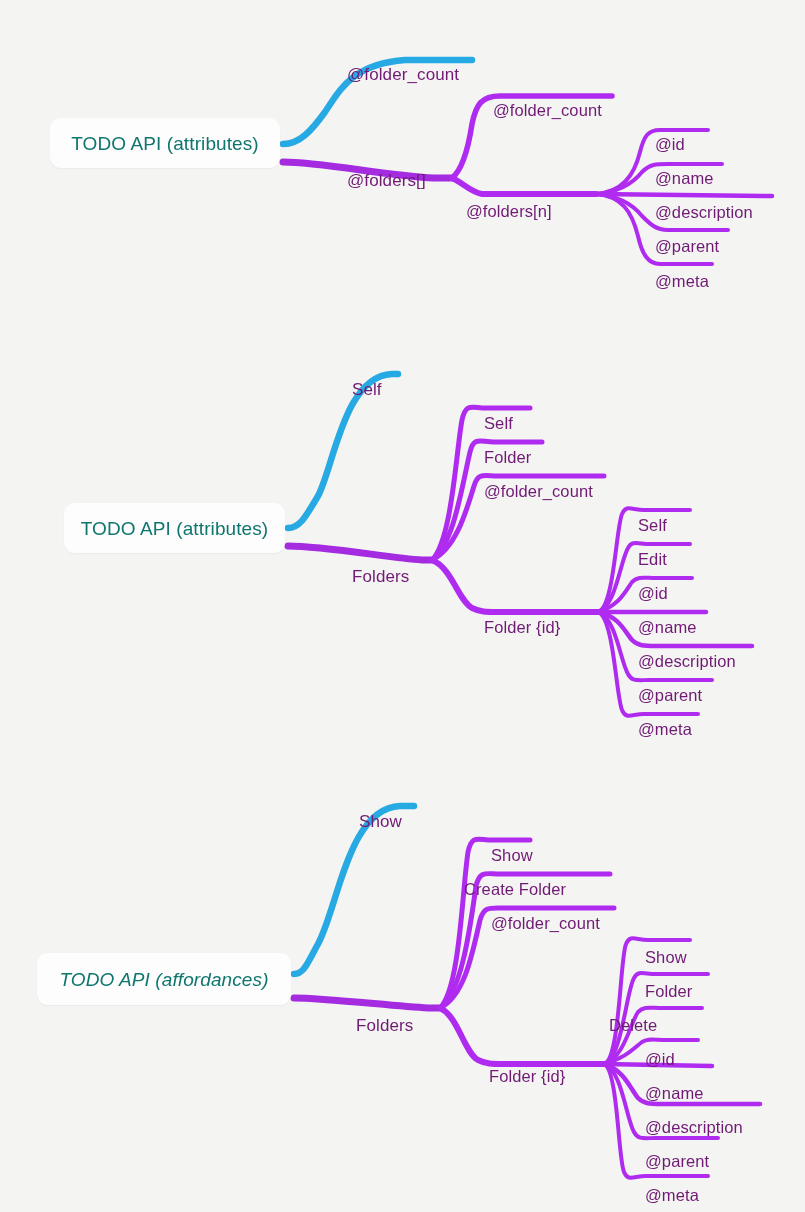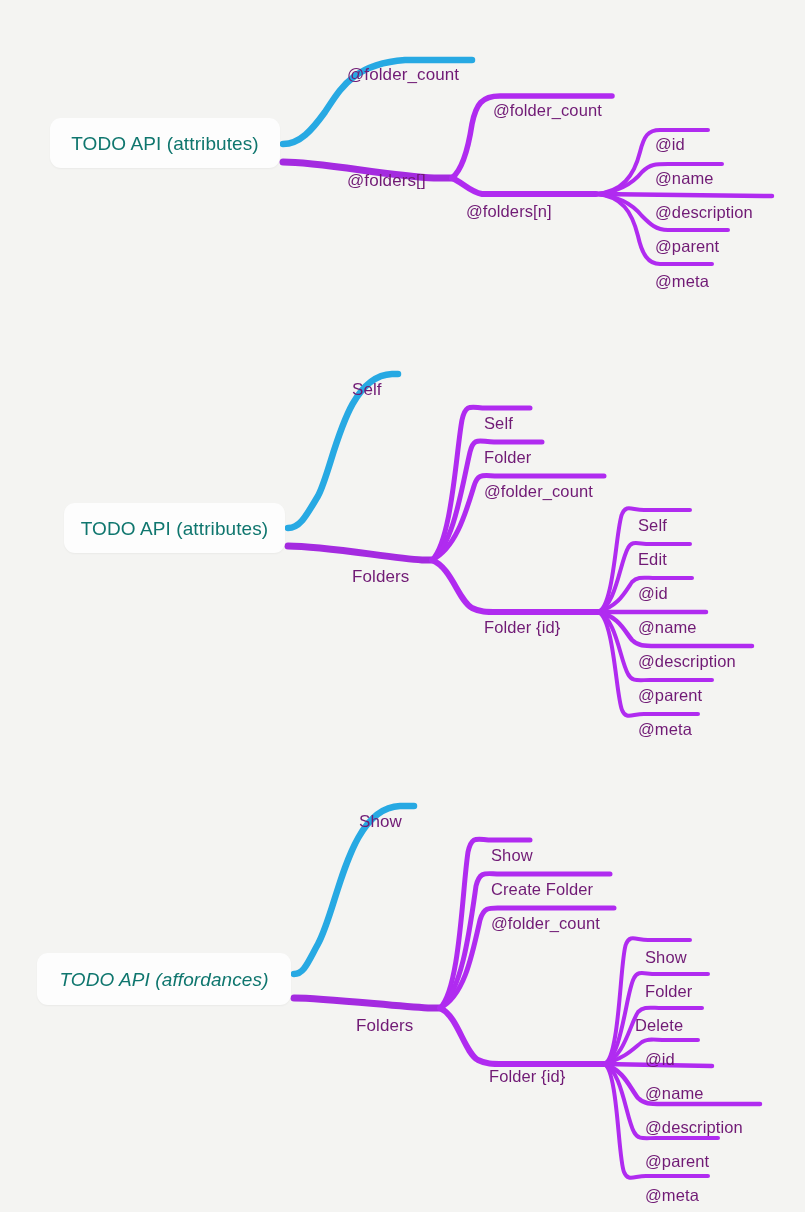--- a/index.html
+++ b/index.html
@@ -129,25 +129,25 @@
       <div class="edge-label" style="left: 638px; top: 590px;">@name</div>
       <div class="edge-label" style="left: 638px; top: 624px;">@description</div>
       <div class="edge-label" style="left: 638px; top: 658px;">@parent</div>
       <div class="edge-label" style="left: 638px; top: 692px;">@meta</div>
       <div class="root-node" style="left: 37px; top: 953px; width: 254px; height: 52px; font-style: italic;">
         <span class="root-label">TODO API (affordances)</span>
       </div>
       <div class="edge-label lvl1" style="left: 359px; top: 784px;">Show</div>
       <div class="edge-label lvl1" style="left: 356px; top: 988px;">Folders</div>
       <div class="edge-label" style="left: 491px; top: 818px;">Show</div>
-      <div class="edge-label" style="left: 491px; top: 852px;">Create Folder</div>
+      <div class="edge-label" style="left: 464px; top: 852px;">Create Folder</div>
       <div class="edge-label" style="left: 491px; top: 886px;">@folder_count</div>
       <div class="edge-label" style="left: 489px; top: 1039px;">Folder {id}</div>
       <div class="edge-label" style="left: 645px; top: 920px;">Show</div>
       <div class="edge-label" style="left: 645px; top: 954px;">Folder</div>
-      <div class="edge-label" style="left: 635px; top: 988px;">Delete</div>
+      <div class="edge-label" style="left: 609px; top: 988px;">Delete</div>
       <div class="edge-label" style="left: 645px; top: 1022px;">@id</div>
       <div class="edge-label" style="left: 645px; top: 1056px;">@name</div>
       <div class="edge-label" style="left: 645px; top: 1090px;">@description</div>
       <div class="edge-label" style="left: 645px; top: 1124px;">@parent</div>
       <div class="edge-label" style="left: 645px; top: 1158px;">@meta</div>
     </div>
 </div>
 
 </body></html>

